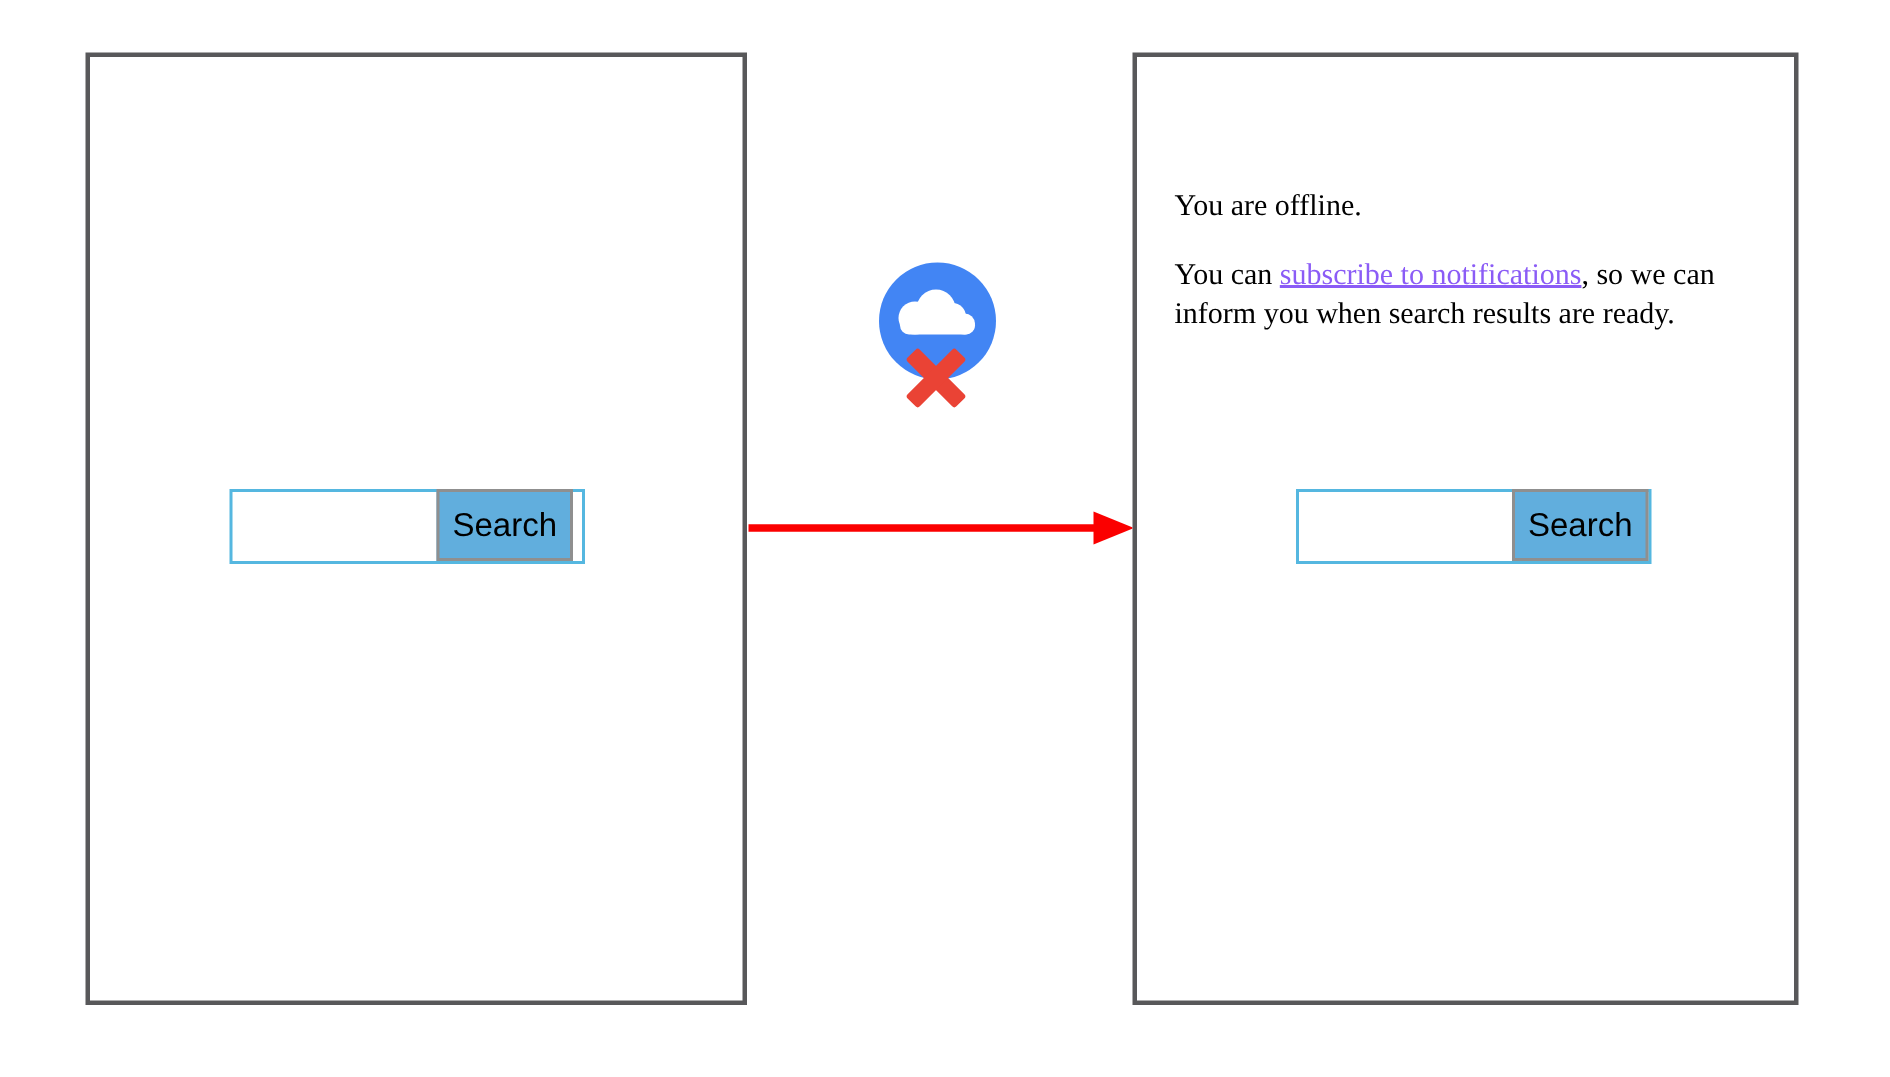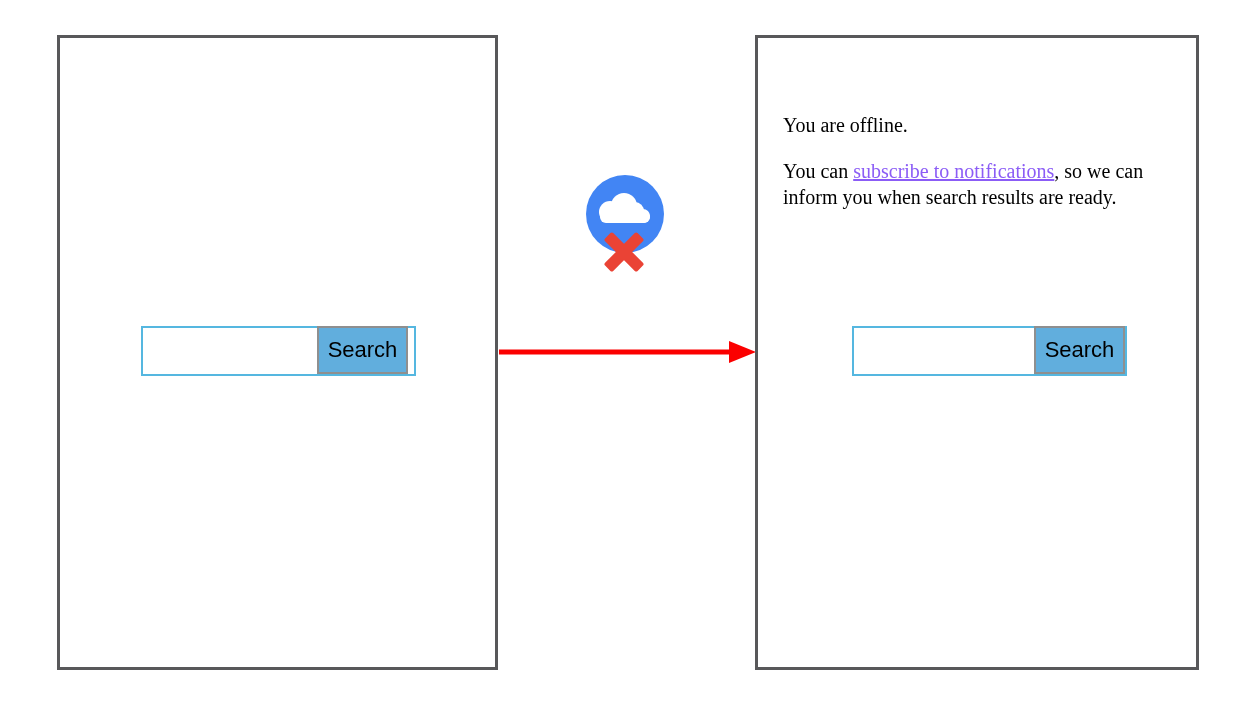--- a/index.html
+++ b/index.html
@@ -13,21 +13,21 @@
 
   .panel {
     position:absolute; top:35px; height:635px;
     border:3px solid #58585a;
     background:#ffffff;
     box-sizing:border-box;
   }
   .panel-left  { left:57px;  width:441px; }
   .panel-right { left:755px; width:444px; }
 
-  .search-widget { position:absolute; top:288px; width:275px; height:50px; }
+  .search-widget { position:absolute; top:288px; width:237px; height:50px;margin-left:12px; }
   .panel-left  .search-widget { left:81px; }
   .panel-right .search-widget { left:94px; }
 
   .search-input {
     position:absolute; left:0; top:0;
     width:100%; height:100%;
     box-sizing:border-box;
     border:2px solid #55b7e0;
     background:#ffffff;
     outline:none;
@@ -47,21 +47,21 @@
     display:flex; align-items:center; justify-content:center;
     padding:0; cursor:pointer;
   }
   .panel-right .search-button { right:2px; }
 
   .screen-text {
     position:absolute; top:74px; left:25px; right:14px;
     font-family:"Liberation Serif", serif;
     font-size:20px; line-height:26px; color:#000;
   }
-  .screen-text p { margin:0 0 20px 0; }
+  .screen-text p { margin:12px 0 20px 0; }
   .screen-text a { color:#8b5cf6; text-decoration:underline; cursor:pointer; }
 
   .offline-icon { position:absolute; left:585px; top:173px; }
   .flow-arrow   { position:absolute; left:498px; top:338px; }
 </style>
 </head>
 <body>
 
 <div>
 

